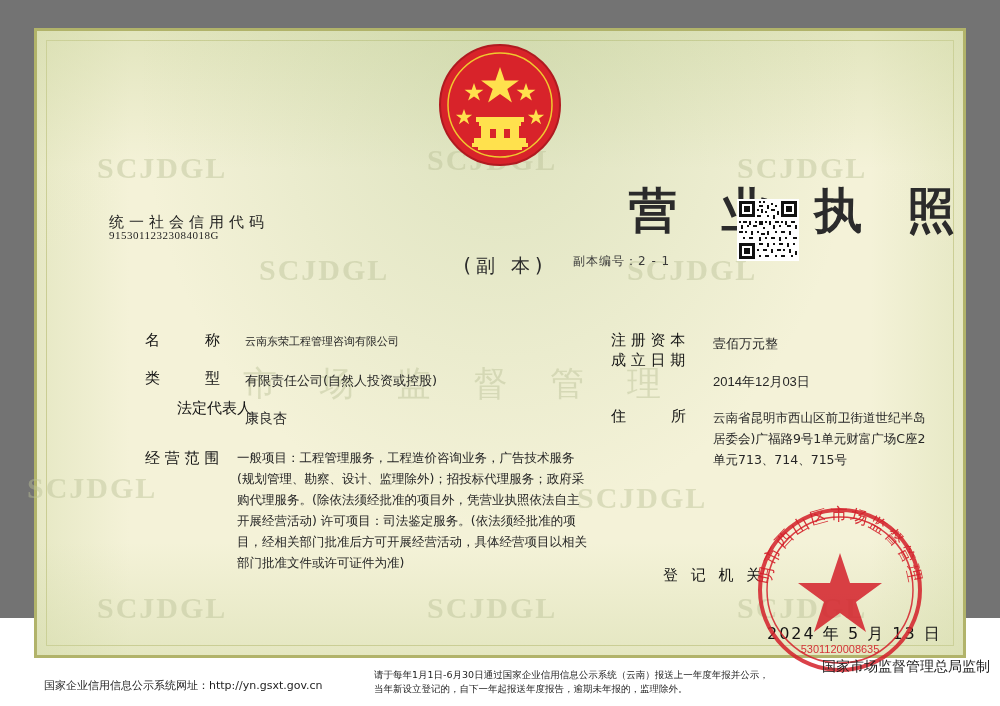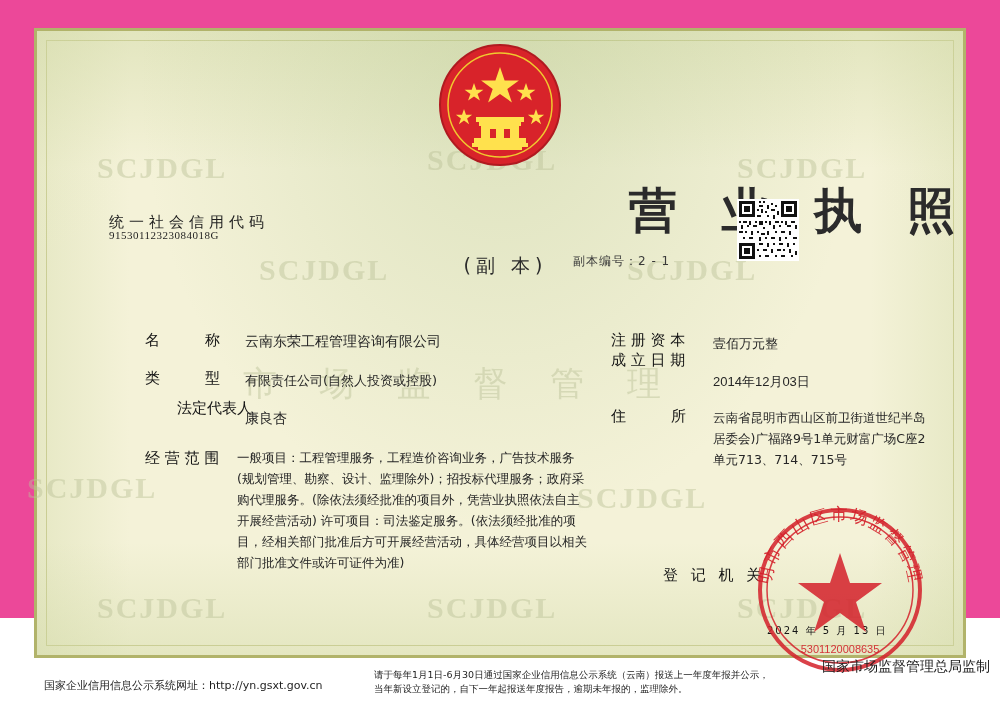--- a/index.html
+++ b/index.html
@@ -10,21 +10,21 @@
   body {
     width: 1000px;
     height: 706px;
     font-family: "DejaVu Sans", sans-serif;
     overflow: hidden;
   }
   #page {
     position: relative;
     width: 1000px;
     height: 618px;
-    background: #ec4899;
+    background: #737373;
   }
 
   
   .cert {
     position: absolute;
     left: 34px;
     top: 28px;
     width: 932px;
     height: 630px;
     background: #f4f2d8;
@@ -174,21 +174,21 @@
   }
   .field-value.sm {
     font-size: 12.5px;
   }
 
   .lbl-name   { left: 108px; top: 300px; }
   .lbl-type   { left: 108px; top: 338px; }
   .lbl-legal  { left: 108px; top: 368px; margin-left: 32px; }
   .lbl-scope  { left: 108px; top: 418px; }
 
-  .val-name   { left: 208px; top: 300px; font-size: 14px; }
+  .val-name   { left: 208px; top: 300px; font-size: 11px; }
   .val-type   { left: 208px; top: 339px; }
   .val-legal  { left: 208px; top: 377px; font-size: 14px; text-align: center; }
   .val-scope  { left: 200px; top: 416px; width: 350px; }
 
   .lbl-capital { left: 574px; top: 300px; }
   .lbl-estdate { left: 574px; top: 320px; }
   .lbl-address { left: 574px; top: 376px; }
 
   .val-capital { left: 676px; top: 302px; }
   .val-estdate { left: 676px; top: 340px; font-family: "Liberation Sans", sans-serif; }
@@ -200,21 +200,21 @@
     left: 626px;
     top: 535px;
     font-size: 15px;
     letter-spacing: 4px;
     color: #141414;
   }
   .reg-date {
     position: absolute;
     left: 730px;
     top: 593px;
-    font-size: 10px;
+    font-size: 16px;
     color: #141414;
     letter-spacing: 2px;
   }
 
   
   .seal {
     position: absolute;
     left: 714px;
     top: 470px;
     width: 178px;

